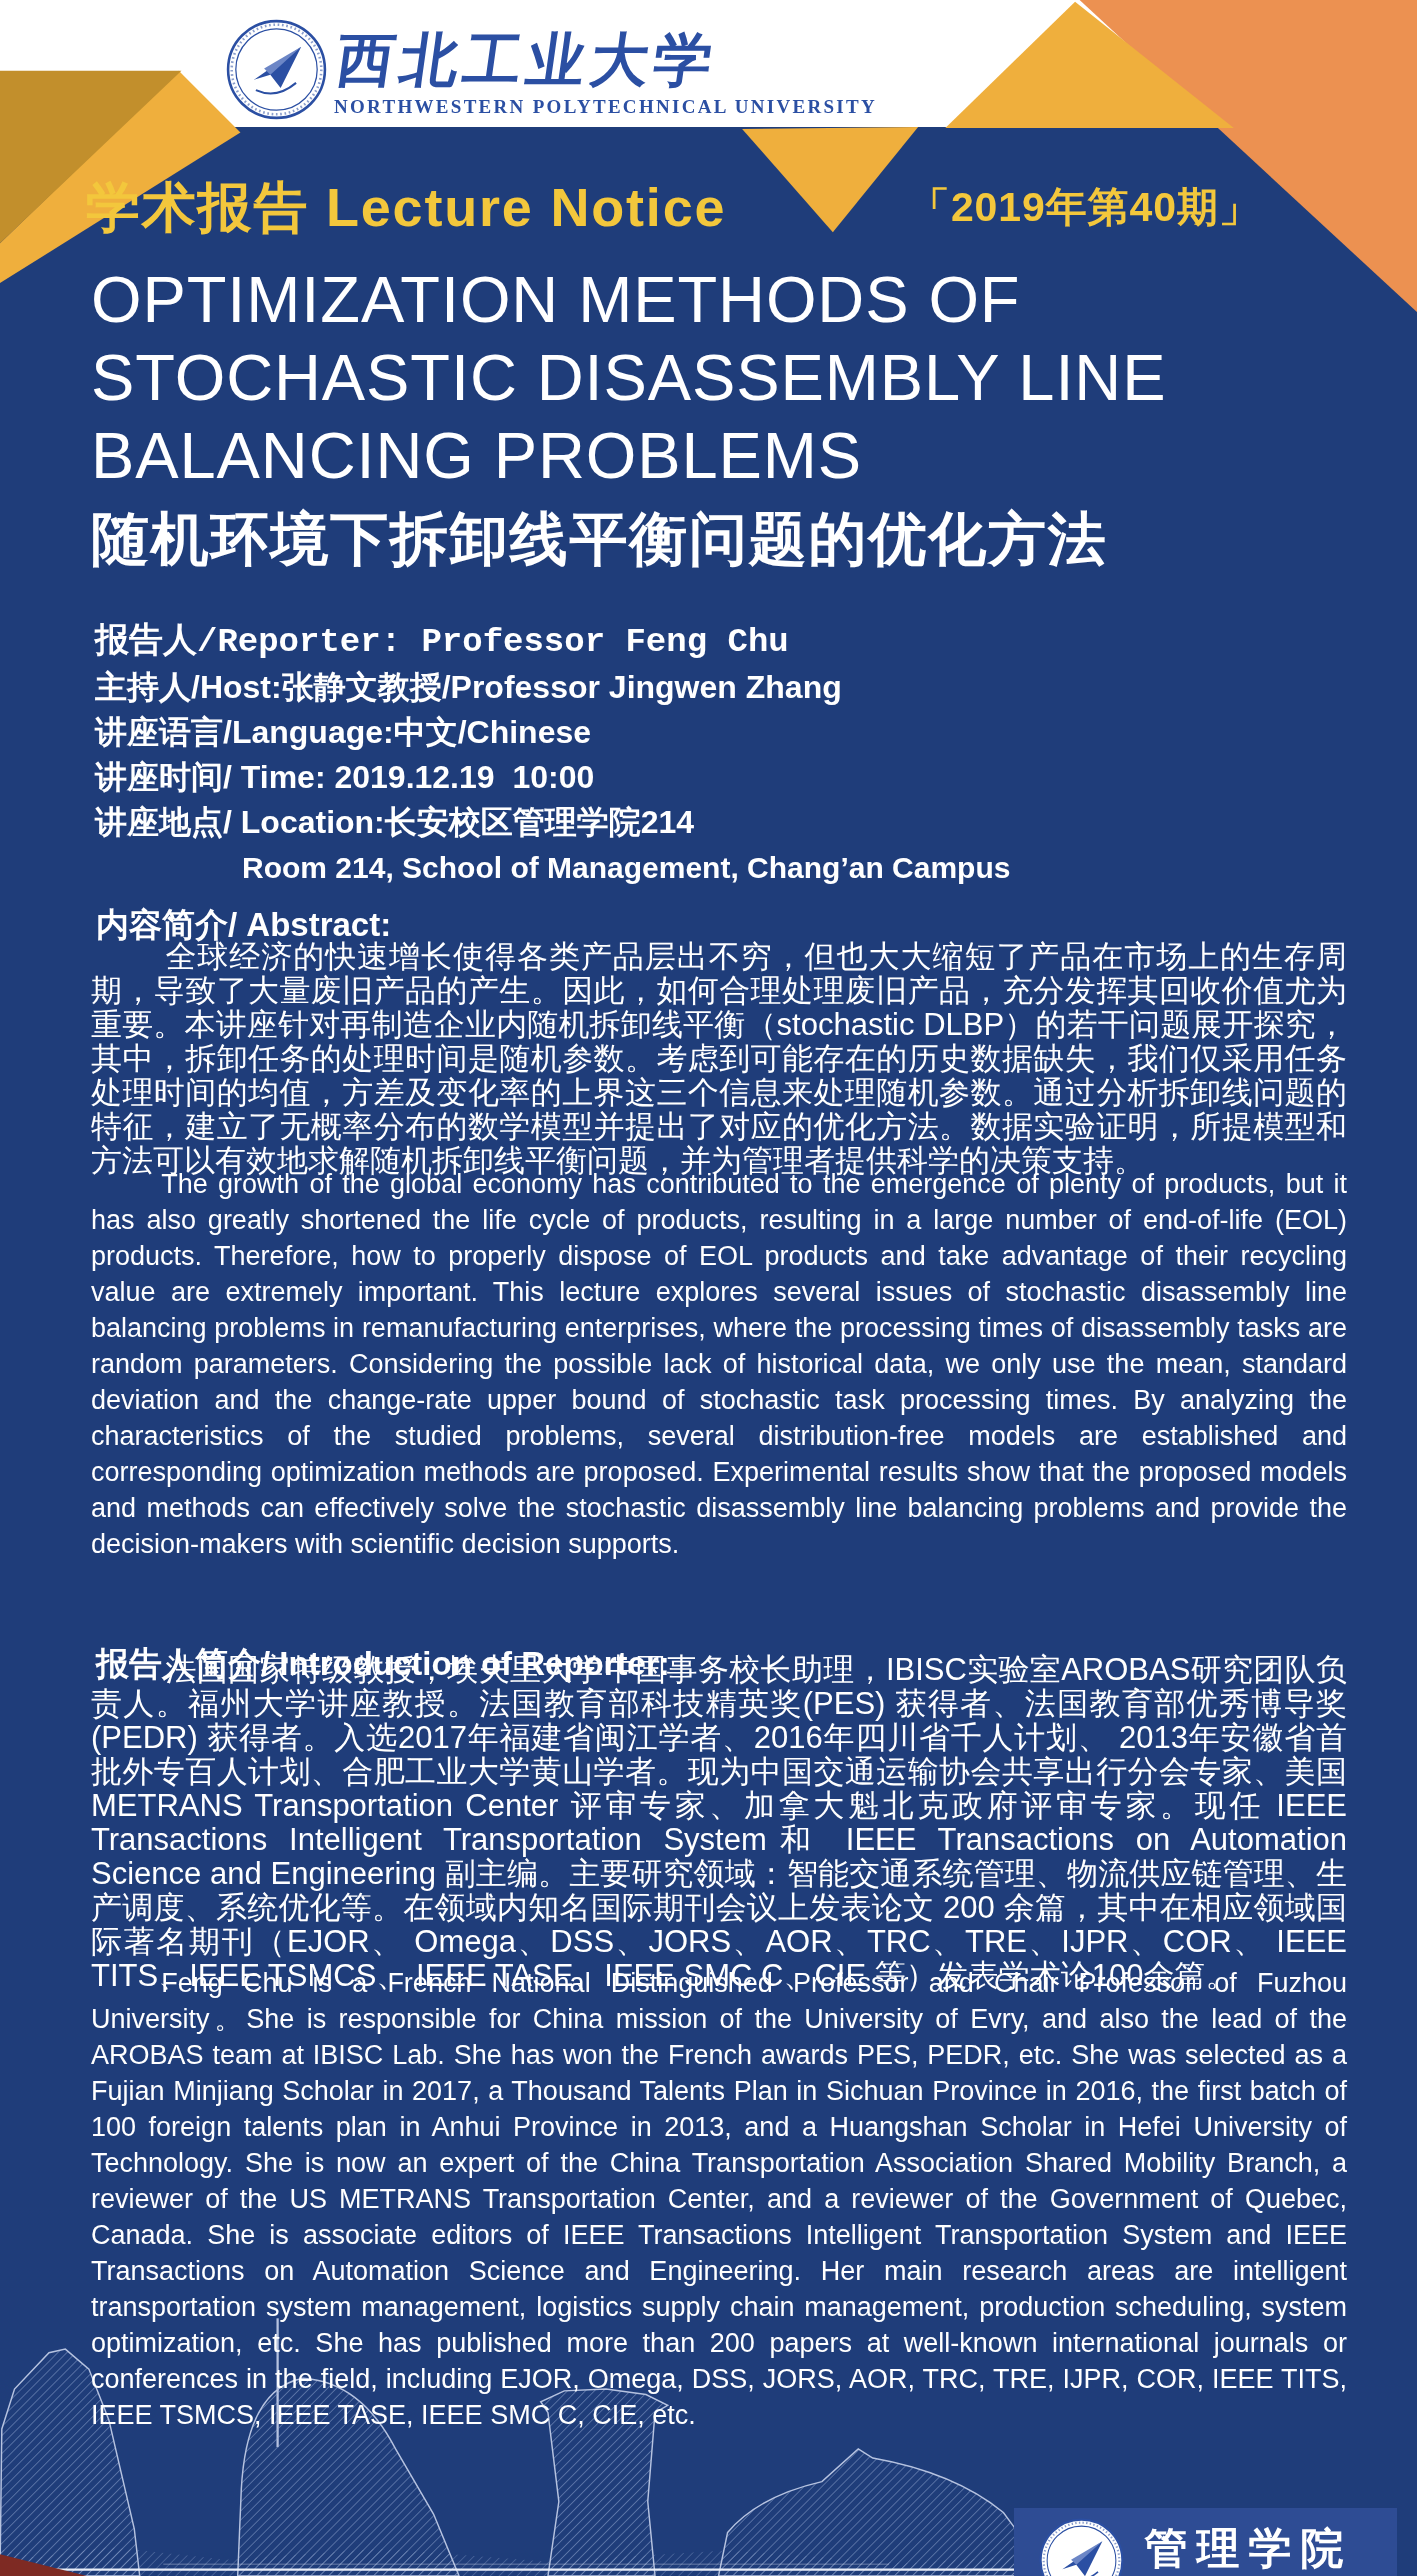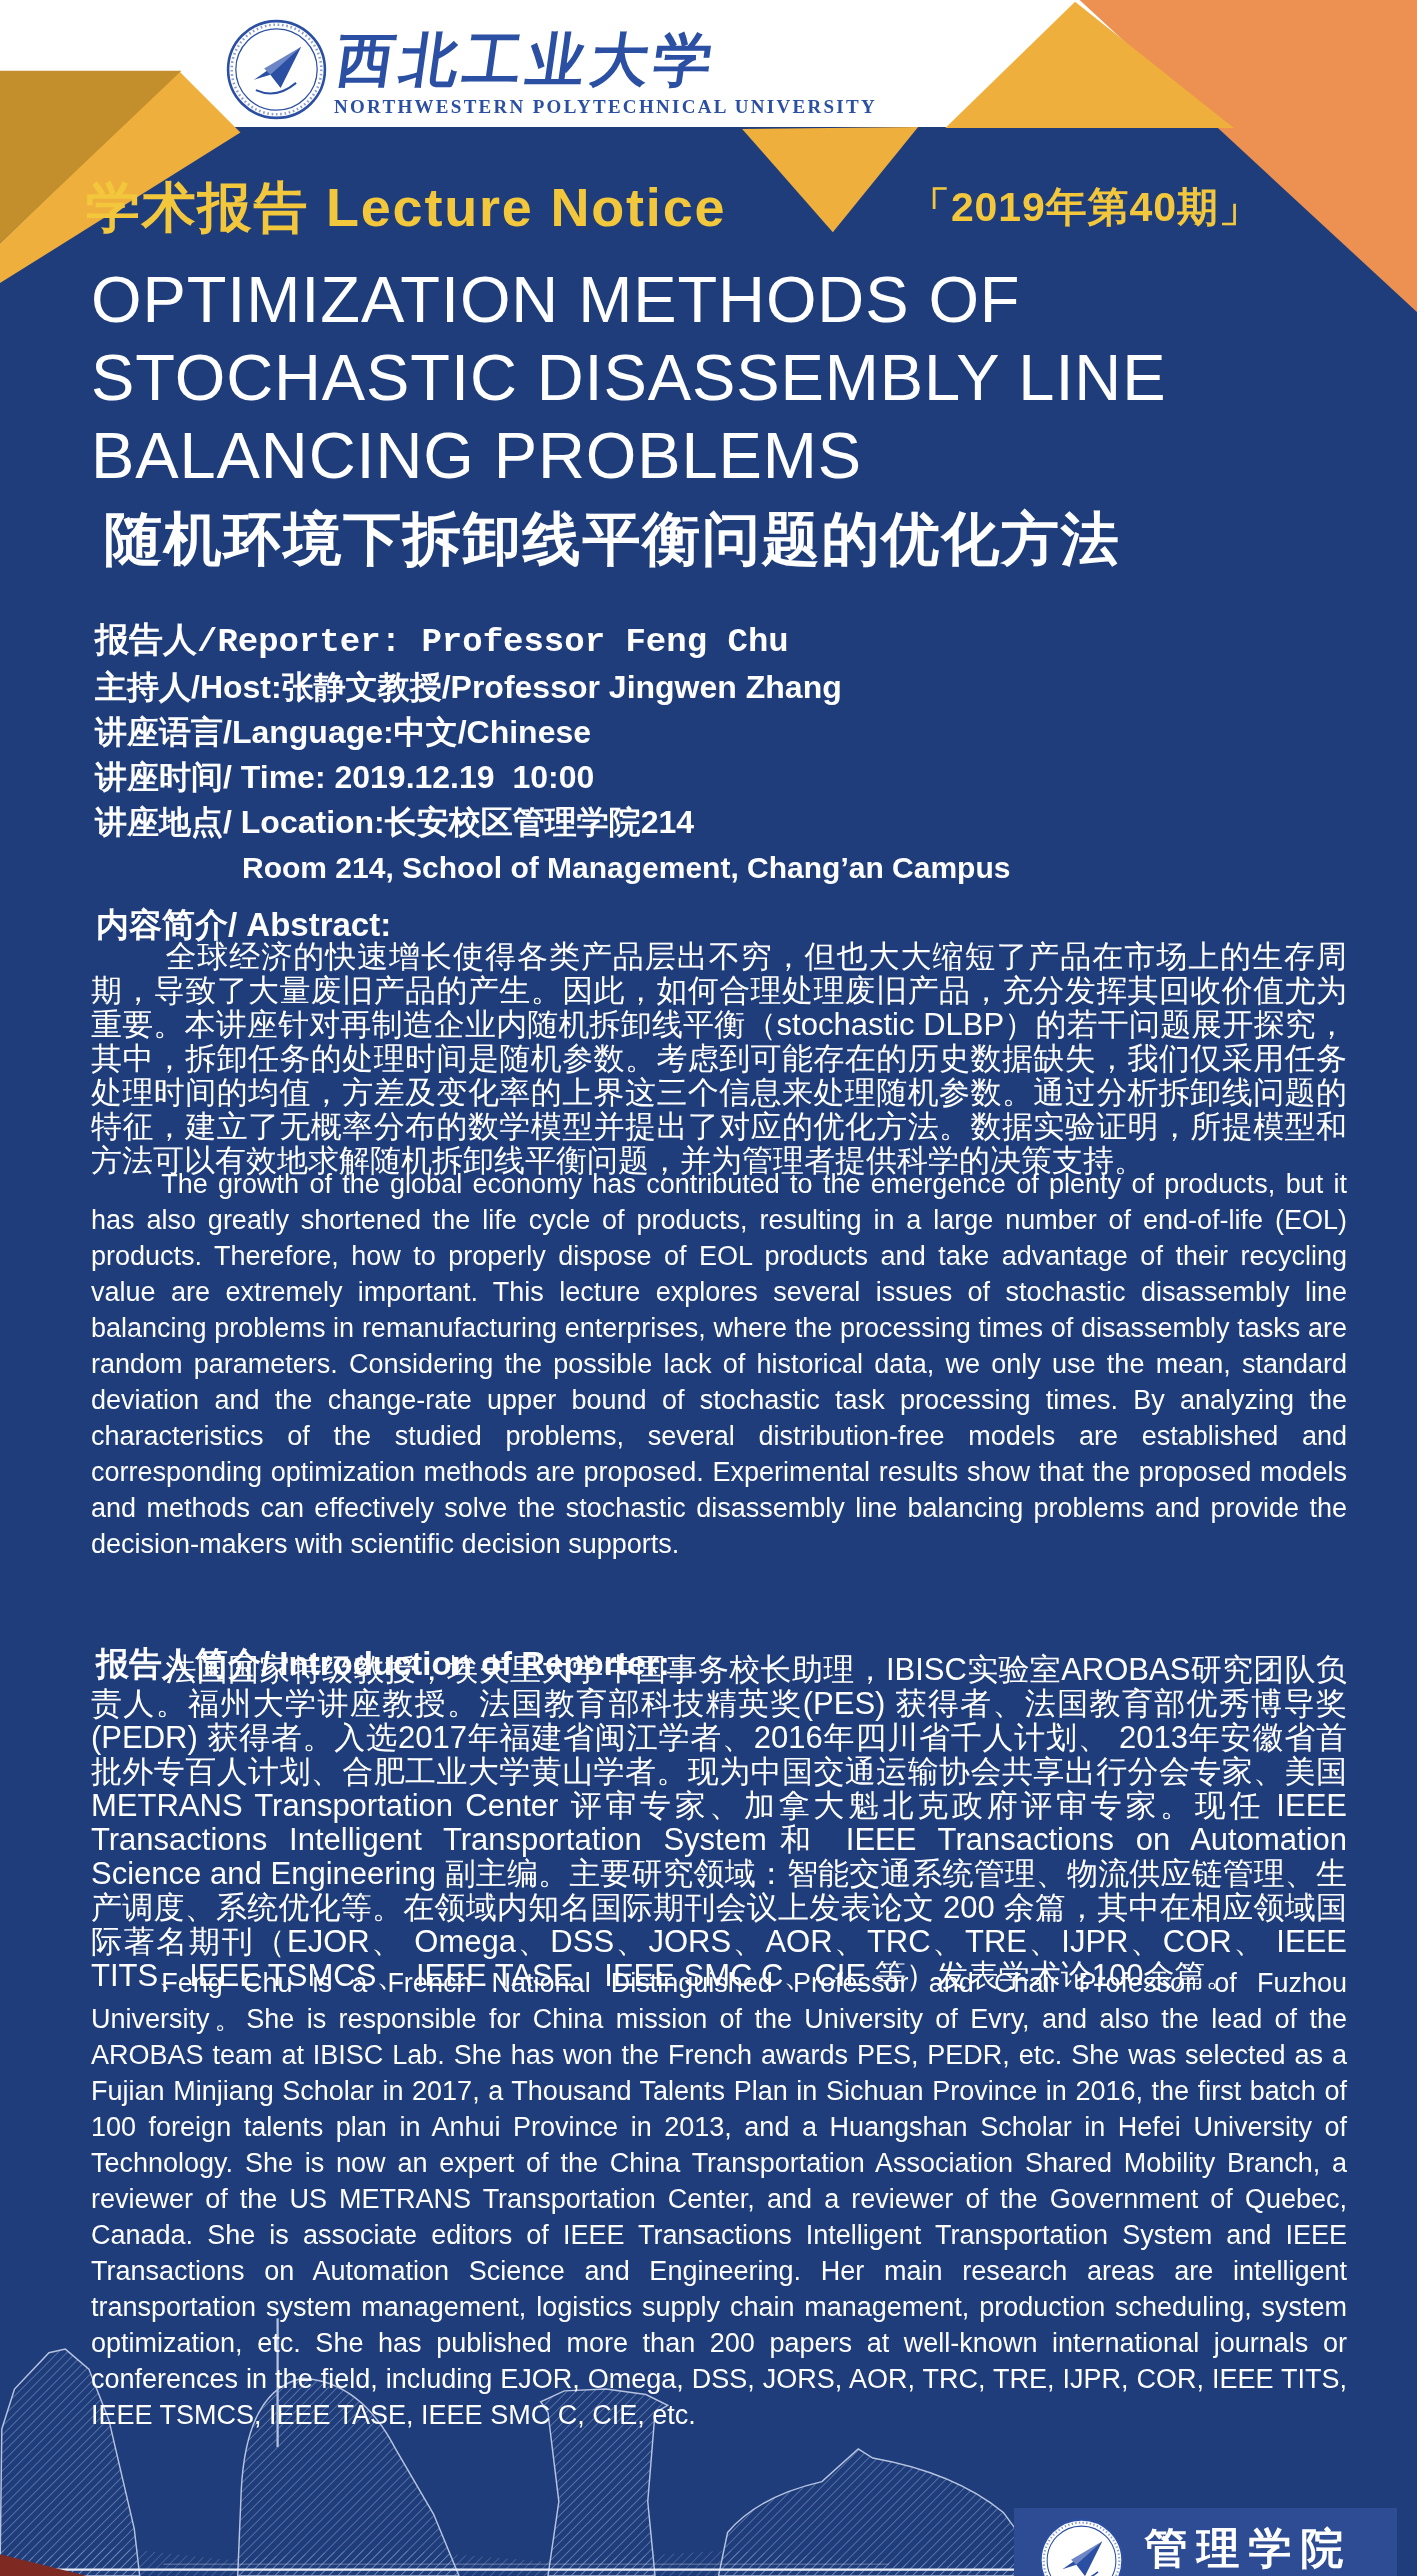--- a/index.html
+++ b/index.html
@@ -35,21 +35,21 @@
     left:86px;top:172px;font-size:54px;font-weight:bold;letter-spacing:1.8px;
     color:var(--yellow_text,#F3C73C);white-space:nowrap;
   }
   .issue{
     left:909px;top:180px;font-size:41px;font-weight:bold;letter-spacing:0.9px;
     color:var(--yellow_text,#E9BC3D);white-space:nowrap;
   }
 
   
   .title-en{left:91px;top:261px;font-size:65px;line-height:78px;color:#fff;letter-spacing:0.9px;white-space:nowrap;}
-  .title-zh{left:91px;top:501px;font-size:58px;font-weight:bold;color:#fff;letter-spacing:1.8px;white-space:nowrap;margin-left:13px;}
+  .title-zh{left:91px;top:501px;font-size:58px;font-weight:bold;color:#fff;letter-spacing:1.8px;white-space:nowrap;}
 
   
   .info{left:95px;top:620px;color:#fff;}
   .info-line{font-size:32px;font-weight:bold;line-height:45px;white-space:pre-wrap;}
   .info-line.reporter{font-size:34px;font-family:Liberation Mono, monospace;}
   .info-line.loc-en{padding-left:147px;font-size:30px;}
 
   
   .sec-heading{left:96px;color:#fff;font-size:33px;font-weight:bold;white-space:nowrap;}
   .abs-h{top:903px;}

